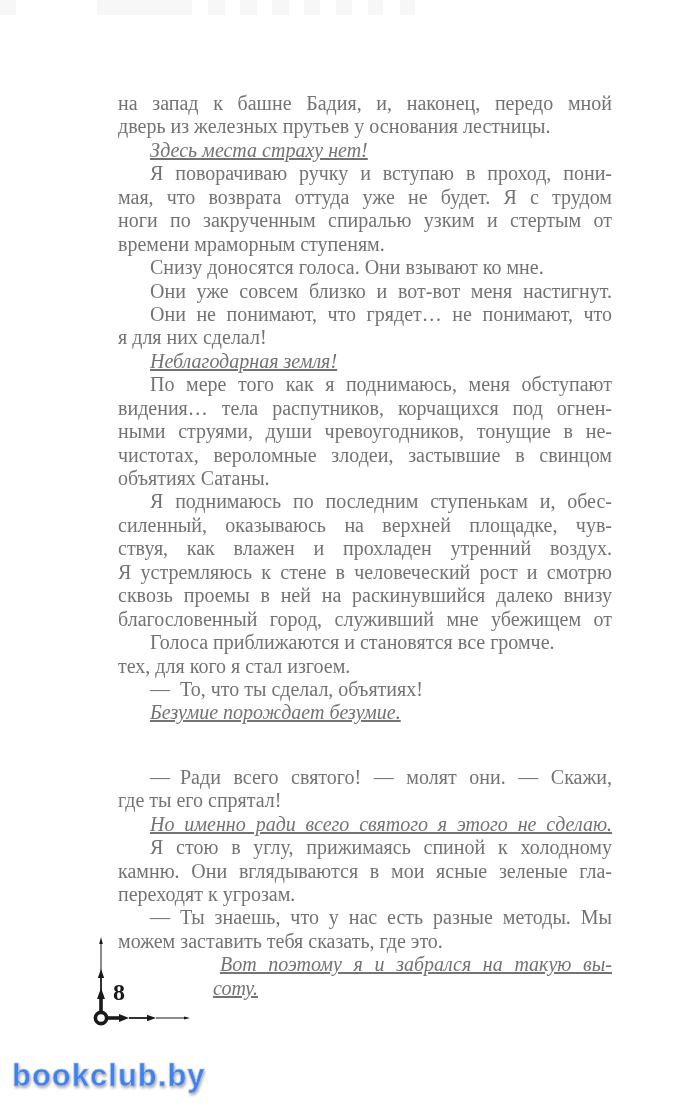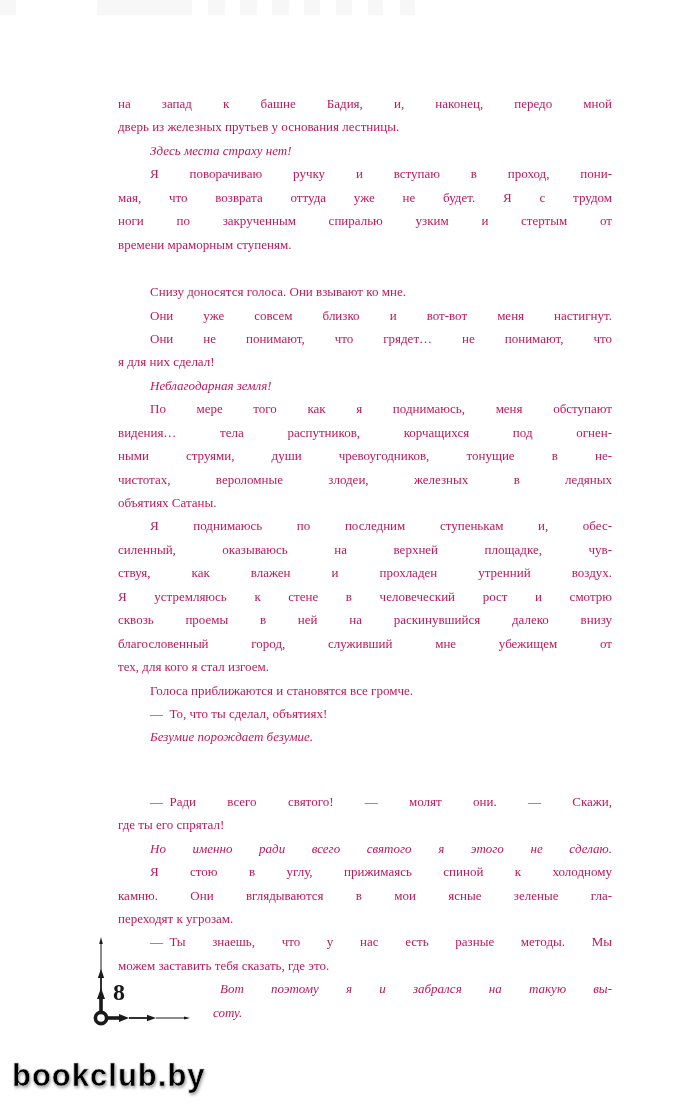--- a/index.html
+++ b/index.html
@@ -16,35 +16,35 @@
   .top-artifact {
     position: absolute; top: 0; height: 15px;
     background: #f7f7f7;
   }
 
   
   .text-block {
     position: absolute;
     left: 118px; top: 92px;
     width: 494px;
-    color: #be185d;
-    font-size: 13px;
+    color: #737373;
+    font-size: 20px;
   }
   .line {
     height: 23.45px;
     line-height: 23.45px;
     white-space: nowrap;
     overflow: hidden;
   }
   .line.just {
     white-space: normal;
     text-align: justify;
     text-align-last: justify;
   }
-  .line.italic { font-style: italic; }
+  .line.italic { font-style: italic; text-decoration: underline; }
 
   
   .page-number {
     position: absolute;
     left: 113px; top: 980px;
     font-size: 24px;
     font-weight: bold;
     color: #181818;
     line-height: 24px;
   }
@@ -53,21 +53,21 @@
   .ornament { position: absolute; left: 88px; top: 930px; }
 
   
   .watermark {
     position: absolute;
     left: 12px; top: 1058px;
     font-family: "Liberation Sans", "DejaVu Sans", sans-serif;
     font-size: 31px;
     font-weight: bold;
     letter-spacing: 1px;
-    color: #000000;
+    color: #3b82f6;
     -webkit-text-stroke: 0.6px #c9c9c9;
     text-shadow: 1px 2px 3px rgba(150,150,150,0.85),
                  -1px -1px 1px rgba(255,255,255,1),
                  0 0 1px rgba(180,180,180,0.9);
   }
 </style>
 </head>
 <body>
 
 <div class="page">
@@ -85,38 +85,38 @@
   </div>
 
   <div class="text-block" id="text-block">
       <div class="line just">на запад к башне Бадия, и, наконец, передо мной</div>
       <div class="line">дверь из железных прутьев у основания лестницы.</div>
       <div class="line italic" style="padding-left: 32px;">Здесь места страху нет!</div>
       <div class="line just" style="padding-left: 32px;">Я поворачиваю ручку и вступаю в проход, пони-</div>
       <div class="line just">мая, что возврата оттуда уже не будет. Я с трудом</div>
       <div class="line just">ноги по закрученным спиралью узким и стертым от</div>
       <div class="line">времени мраморным ступеням.</div>
-      <div class="line" style="padding-left: 32px; margin-top: 24px;">Снизу доносятся голоса. Они взывают ко мне.</div>
+      <div class="line" style="padding-left: 32px;">Снизу доносятся голоса. Они взывают ко мне.</div>
       <div class="line just" style="padding-left: 32px;">Они уже совсем близко и вот-вот меня настигнут.</div>
       <div class="line just" style="padding-left: 32px;">Они не понимают, что грядет… не понимают, что</div>
       <div class="line">я для них сделал!</div>
       <div class="line italic" style="padding-left: 32px;">Неблагодарная земля!</div>
       <div class="line just" style="padding-left: 32px;">По мере того как я поднимаюсь, меня обступают</div>
       <div class="line just">видения… тела распутников, корчащихся под огнен-</div>
       <div class="line just">ными струями, души чревоугодников, тонущие в не-</div>
-      <div class="line just">чистотах, вероломные злодеи, железных в ледяных</div>
+      <div class="line just">чистотах, вероломные злодеи, застывшие в свинцом</div>
       <div class="line">объятиях Сатаны.</div>
       <div class="line just" style="padding-left: 32px;">Я поднимаюсь по последним ступенькам и, обес-</div>
       <div class="line just">силенный, оказываюсь на верхней площадке, чув-</div>
       <div class="line just">ствуя, как влажен и прохладен утренний воздух.</div>
       <div class="line just">Я устремляюсь к стене в человеческий рост и смотрю</div>
       <div class="line just">сквозь проемы в ней на раскинувшийся далеко внизу</div>
       <div class="line just">благословенный город, служивший мне убежищем от</div>
+      <div class="line" style="padding-left: 32px;">Голоса приближаются и становятся все громче.</div>
       <div class="line">тех, для кого я стал изгоем.</div>
-      <div class="line" style="padding-left: 32px;">Голоса приближаются и становятся все громче.</div>
       <div class="line" style="padding-left: 32px;">— То, что ты сделал, объятиях!</div>
       <div class="line italic" style="padding-left: 32px;">Безумие порождает безумие.</div>
       <div class="line just" style="padding-left: 32px; margin-top: 41px;">— Ради всего святого! — молят они. — Скажи,</div>
       <div class="line">где ты его спрятал!</div>
       <div class="line italic just" style="padding-left: 32px;">Но именно ради всего святого я этого не сделаю.</div>
       <div class="line just" style="padding-left: 32px;">Я стою в углу, прижимаясь спиной к холодному</div>
       <div class="line just">камню. Они вглядываются в мои ясные зеленые гла-</div>
       <div class="line">переходят к угрозам.</div>
       <div class="line just" style="padding-left: 32px;">— Ты знаешь, что у нас есть разные методы. Мы</div>
       <div class="line">можем заставить тебя сказать, где это.</div>

